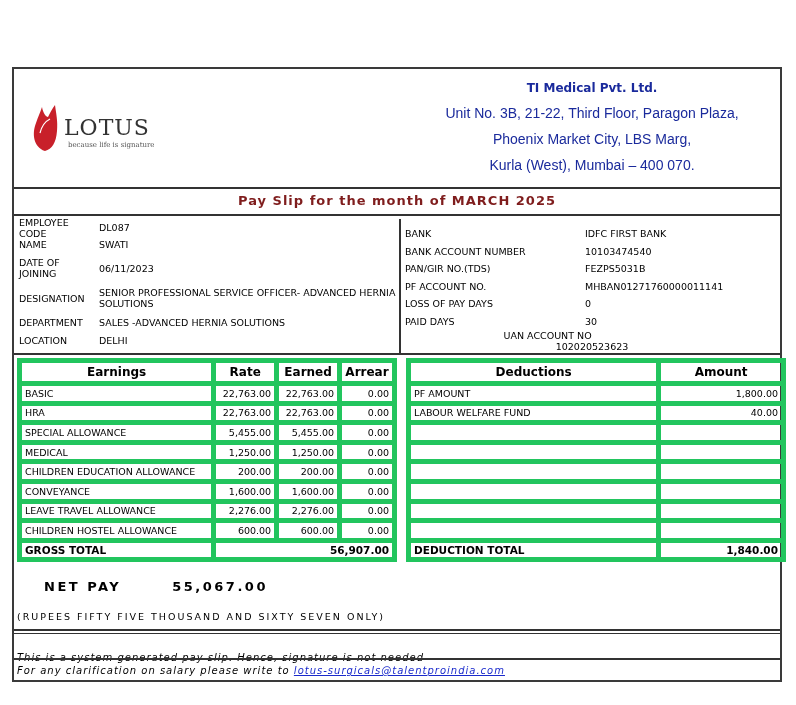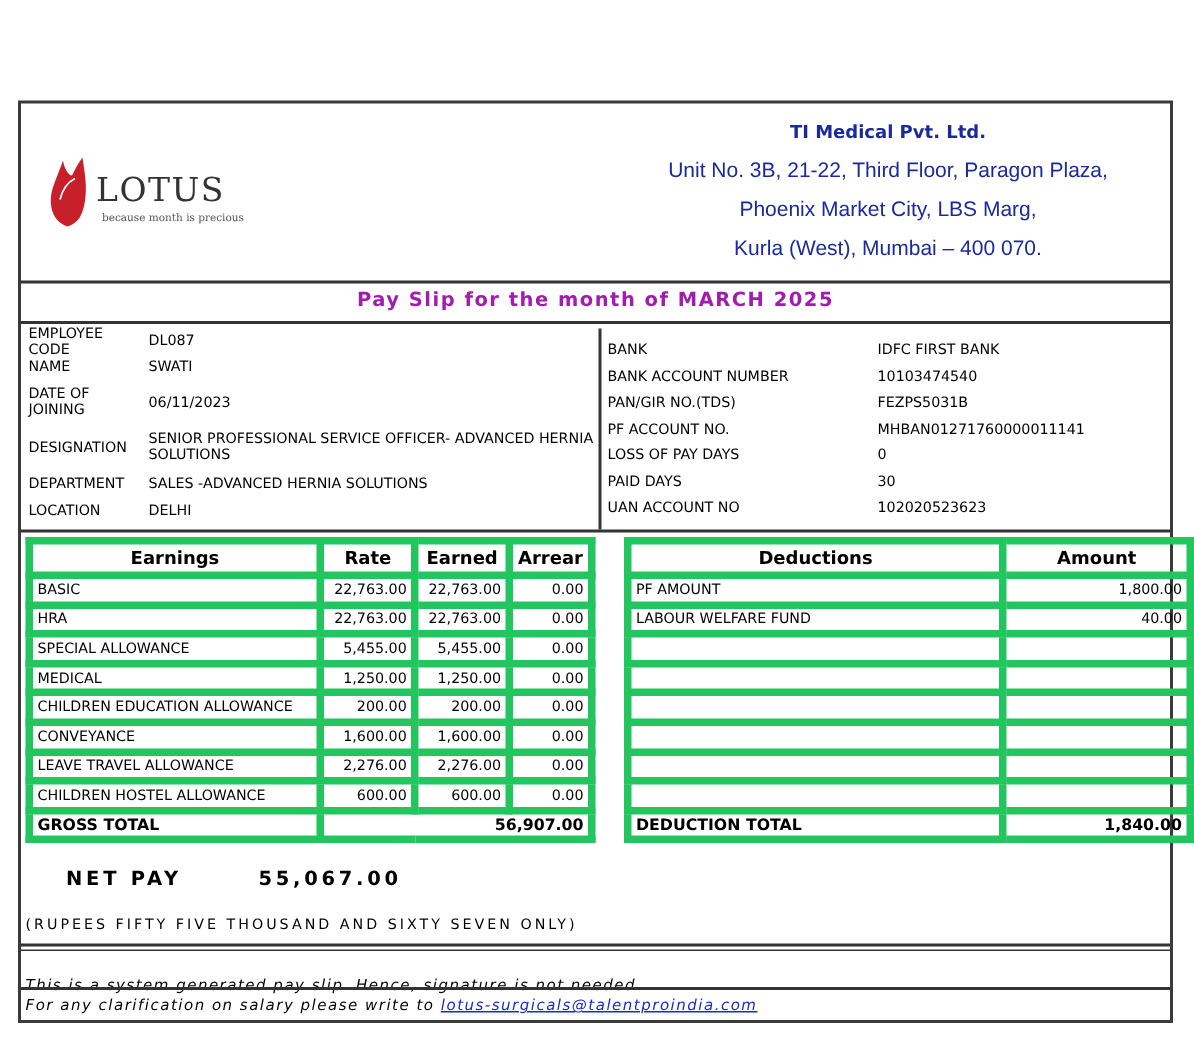--- a/index.html
+++ b/index.html
@@ -6,21 +6,21 @@
   body { width: 796px; height: 705px; position: relative; font-family: "DejaVu Sans", sans-serif; color: #000; }
   .slip { position: absolute; left: 12px; top: 67px; width: 770px; height: 615px; border: 2px solid #3a3a3a; box-sizing: border-box; }
   .header { position: absolute; left: 0; top: 0; width: 100%; height: 118px; }
   .logo { position: absolute; left: 16px; top: 34px; width: 150px; height: 60px; text-align: center; }
   .logo-word { position: absolute; left: 34px; top: 12px; font-family: "DejaVu Serif", serif; font-size: 22px; color: #333; letter-spacing: 1px; }
   .logo-tag { position: absolute; left: 38px; top: 38px; font-family: "DejaVu Serif", serif; font-size: 7px; color: #555; }
   .company { position: absolute; left: 400px; width: 356px; top: 10px; text-align: center; color: #1a2a9c; }
   .company .name { font-size: 12px; font-weight: bold; margin-top: 2px; }
   .company .addr { font-family: "Liberation Sans", sans-serif; font-size: 14px; margin-top: 10px; color: #1a2a9c; }
   .hr-thick { position: absolute; left: 0; width: 100%; border-top: 2px solid #333; }
-  .title { position: absolute; left: 0; top: 124px; width: 100%; text-align: center; color: #a21caf; font-weight: bold; font-size: 13px; letter-spacing: 1px; }
+  .title { position: absolute; left: 0; top: 124px; width: 100%; text-align: center; color: #7f1d1d; font-weight: bold; font-size: 13px; letter-spacing: 1px; }
   .info-left { position: absolute; left: 2px; top: 150px; width: 380px; font-size: 9.5px; }
   .info-right { position: absolute; left: 388px; top: 150px; width: 380px; font-size: 9.5px; }
   .vbar { position: absolute; left: 385px; top: 150px; height: 134px; border-left: 2px solid #333; }
   .info-row { display: flex; align-items: center; }
   .info-row .lbl { width: 80px; padding-left: 3px; }
   .info-row .val { flex: 1; }
   .info-right .info-row .lbl { width: 180px; }
   table { border-collapse: collapse; font-size: 9.5px; position: absolute; }
   td, th { border: 5px solid #22c55e; padding: 0 3px; height: 19.6px; box-sizing: border-box; }
   th { font-size: 12px; font-weight: bold; height: 23px; }
@@ -39,21 +39,21 @@
 <body>
 
 <div class="slip">
   <div class="header">
     <div class="logo">
       <svg width="30" height="50" viewBox="0 0 30 50" style="position:absolute;left:0;top:0;">
         <path d="M15 48 C3 44 2 30 6 20 C8 14 10 10 12 4 C13 10 16 14 18 14 C20 10 22 6 25 2 C26 10 28 18 27 28 C26 40 22 46 15 48 Z" fill="#c8202a"></path>
         <path d="M10 30 C12 22 16 18 20 16" stroke="#fff" stroke-width="1.2" fill="none"></path>
       </svg>
       <div class="logo-word">LOTUS</div>
-      <div class="logo-tag">because month is precious</div>
+      <div class="logo-tag">because life is signature</div>
     </div>
     <div class="company">
       <div class="name">TI Medical Pvt. Ltd.</div>
       <div class="addr">Unit No. 3B, 21-22, Third Floor, Paragon Plaza,</div>
       <div class="addr">Phoenix Market City, LBS Marg,</div>
       <div class="addr">Kurla (West), Mumbai – 400 070.</div>
     </div>
   </div>
   <div class="hr-thick" style="top:118px;"></div>
   <div class="title">Pay Slip for the month of MARCH 2025</div>
@@ -105,21 +105,21 @@
         <span class="val">MHBAN01271760000011141</span>
       </div>
     <div class="info-row" style="height:17.5px;">
         <span class="lbl">LOSS OF PAY DAYS</span>
         <span class="val">0</span>
       </div>
     <div class="info-row" style="height:17.5px;">
         <span class="lbl">PAID DAYS</span>
         <span class="val">30</span>
       </div>
-    <div class="info-row" style="height:17.5px;">
+    <div class="info-row" style="height:17.5px;flex-direction:column;">
         <span class="lbl">UAN ACCOUNT NO</span>
         <span class="val">102020523623</span>
       </div>
   </div>
   <div class="hr-thick" style="top:284px;"></div>
 
   <table id="earn-table" style="left:3px;top:289px;width:380px;">
     <colgroup>
         <col style="width:199px">
         <col style="width:63px">
@@ -185,21 +185,21 @@
         </tr>
       </tbody>
     <tfoot>
         <tr class="total-row">
       <td>GROSS TOTAL</td>
       <td colspan="3" class="num">56,907.00</td>
     </tr>
       </tfoot>
   </table>
 
-  <table id="ded-table" style="left:402px;top:289px;width:380px;">
+  <table id="ded-table" style="left:392px;top:289px;width:380px;">
     <colgroup>
         <col style="width:254px">
         <col style="width:126px">
       </colgroup>
     <thead>
         <tr>
       <th>Deductions</th>
       <th>Amount</th>
     </tr>
       </thead>

